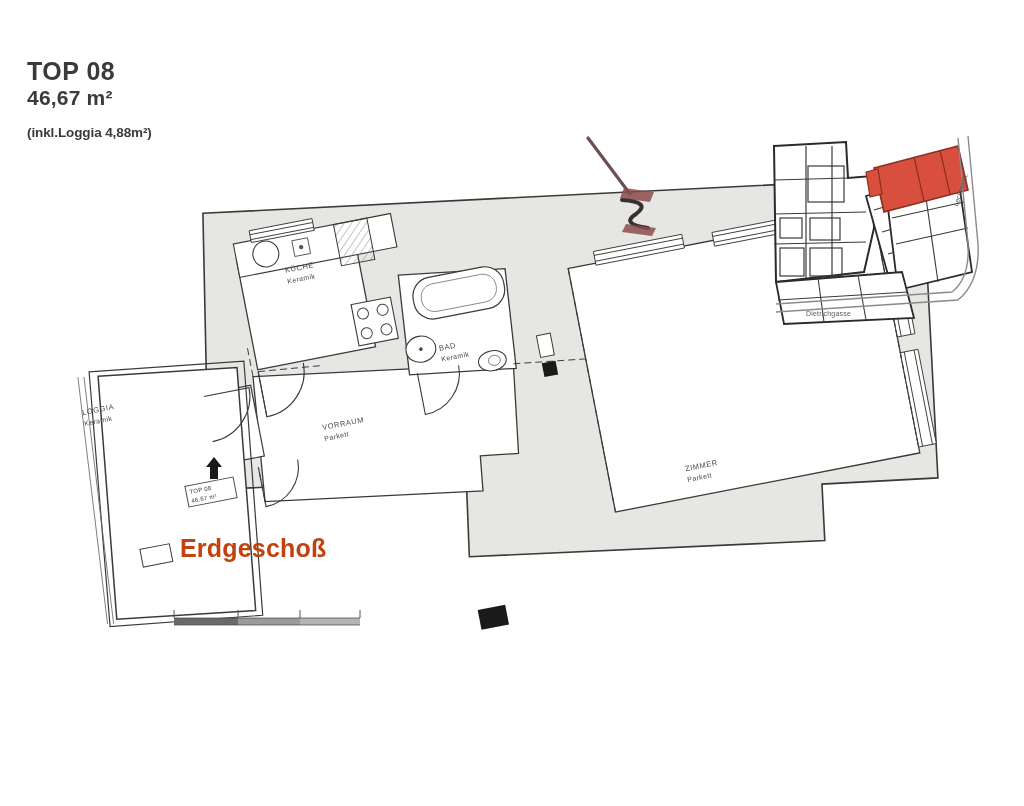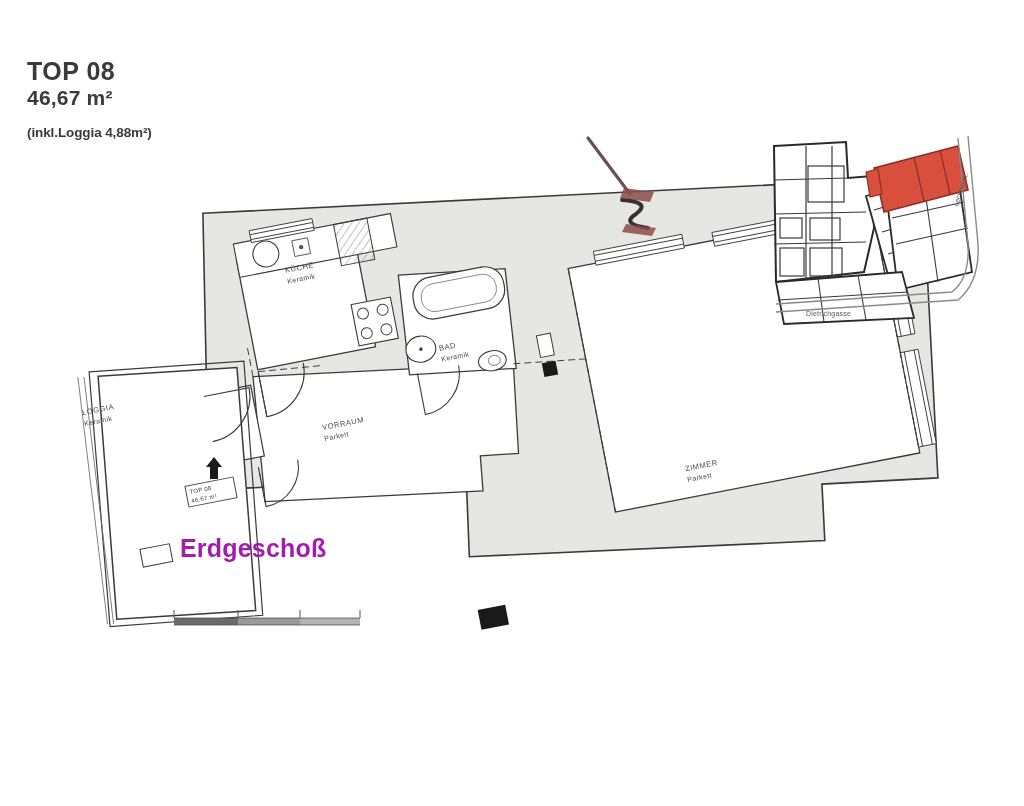--- a/index.html
+++ b/index.html
@@ -50,21 +50,21 @@
     margin-top: 15px;
   }
 
   
   #floor-label {
     position: absolute;
     left: 180px;
     top: 534px;
     font-size: 25px;
     font-weight: bold;
-    color: #a21caf;
+    color: #c2410c;
     letter-spacing: 0.2px;
   }
 
   
   #plan-svg, #site-svg, #north-svg, #scale-svg {
     position: absolute;
     display: block;
   }
   #plan-svg { left: 0; top: 0; }
 

